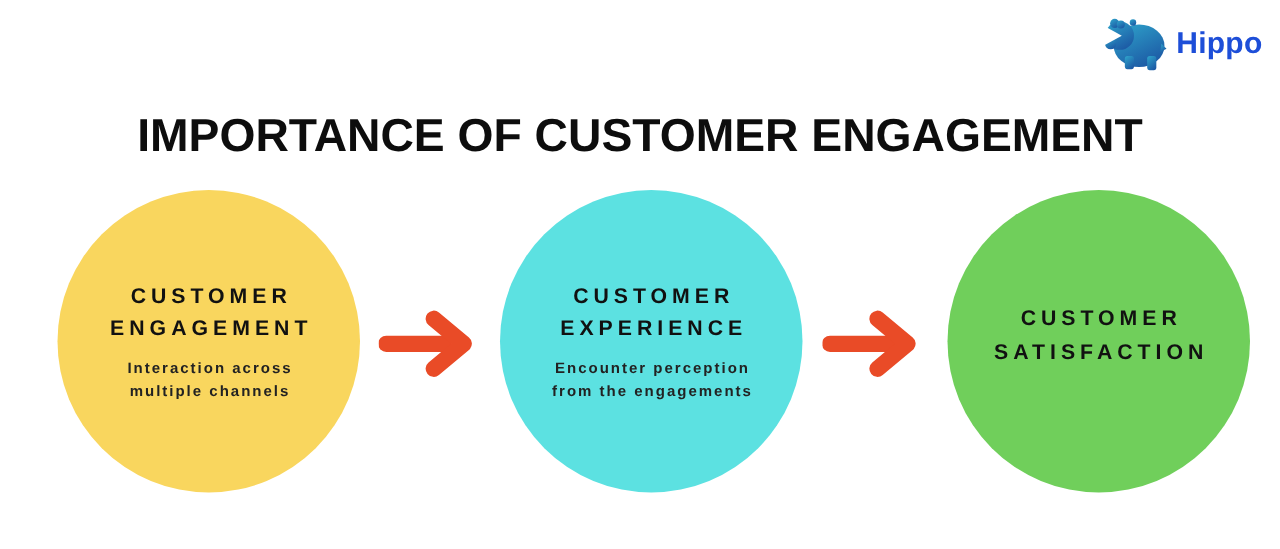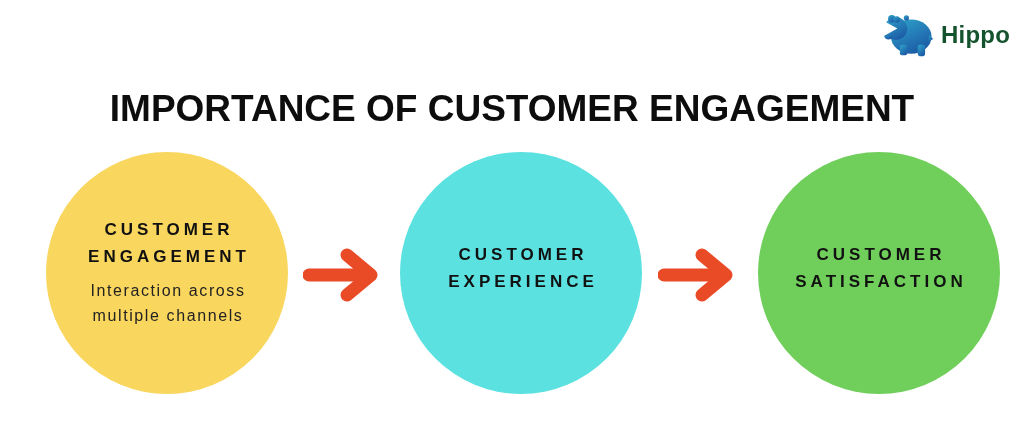--- a/index.html
+++ b/index.html
@@ -65,22 +65,22 @@
     font-size: 17px;
     font-weight: bold;
     letter-spacing: 4px;
     line-height: 1.55;
     color: #111111;
     white-space: pre-line;
     margin-bottom: 9px;
     padding-left: 4px; 
   }
   .circle-desc {
-    font-size: 16px;
-    font-weight: 400;
+    font-size: 12px;
+    font-weight: 700;
     letter-spacing: 1.6px;
     line-height: 1.55;
     color: #222222;
     white-space: pre-line;
     padding-left: 2px;
   }
 
   
   .arrow {
     position: absolute;
@@ -117,21 +117,21 @@
         <circle cx="30" cy="7" r="3.2"></circle>
 
         <rect x="22" y="40" width="9" height="13" rx="2.5"></rect>
         <rect x="44" y="40" width="9" height="14" rx="2.5"></rect>
 
         <path d="M58 28 L63 33 L57 36 Z"></path>
       </g>
 
       <path d="M-1 9 L19 20 L-1 31 Z" fill="#ffffff"></path>
     </svg>
-    <span class="brand-name" style="color: #14532d;">Hippo</span>
+    <span class="brand-name" style="color: #1d4ed8;">Hippo</span>
   </div>
 
   <h1 class="title">IMPORTANCE OF CUSTOMER ENGAGEMENT</h1>
 
   <div>
 
     <div class="circle c0" style="background: rgb(249, 214, 94);">
       <div class="circle-heading">CUSTOMER
 ENGAGEMENT</div>
       <div class="circle-desc">Interaction across
@@ -139,20 +139,22 @@
     </div>
 
     <svg class="arrow a0" viewBox="0 0 80 58" aria-hidden="true" style="color: rgb(233, 75, 39);">
       <line x1="6" y1="29" x2="52" y2="29" stroke="currentColor" stroke-width="13" stroke-linecap="round"></line>
       <path d="M44 9 L68 29 L44 49" fill="none" stroke="currentColor" stroke-width="13" stroke-linecap="round" stroke-linejoin="round"></path>
     </svg>
 
     <div class="circle c1" style="background: rgb(92, 225, 225);">
       <div class="circle-heading">CUSTOMER
 EXPERIENCE</div>
+      <div class="circle-desc">Encounter perception
+from the engagements</div>
     </div>
 
     <svg class="arrow a1" viewBox="0 0 80 58" aria-hidden="true" style="color: rgb(233, 75, 39);">
       <line x1="6" y1="29" x2="52" y2="29" stroke="currentColor" stroke-width="13" stroke-linecap="round"></line>
       <path d="M44 9 L68 29 L44 49" fill="none" stroke="currentColor" stroke-width="13" stroke-linecap="round" stroke-linejoin="round"></path>
     </svg>
 
     <div class="circle c2" style="background: rgb(112, 207, 91);">
       <div class="circle-heading">CUSTOMER
 SATISFACTION</div>

